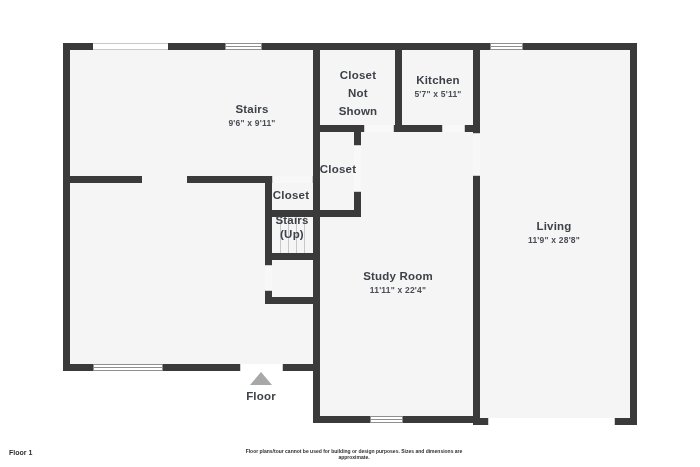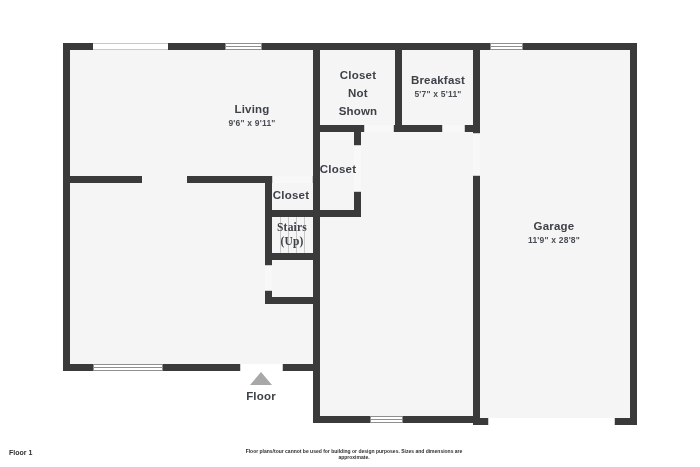--- a/index.html
+++ b/index.html
@@ -80,41 +80,45 @@
   <div class="opv" style="left:265px;top:265px;width:7px;height:26px;"></div>
   <div class="opv" style="left:354px;top:145px;width:7px;height:47px;"></div>
   <div class="opv" style="left:473px;top:133px;width:7px;height:43px;"></div>
 
   <div class="tread" style="left:280px;top:217px;height:36px;"></div>
   <div class="tread" style="left:288px;top:217px;height:36px;"></div>
   <div class="tread" style="left:296px;top:217px;height:36px;"></div>
   <div class="tread" style="left:304px;top:217px;height:36px;"></div>
 
   <div class="lbl" style="left:252px;top:103px;">
-    <div class="nm">Living</div>
+    <div class="nm">Stairs</div>
     <div class="dm">9'6" x 9'11"</div>
   </div>
   <div class="lbl" style="left:358px;top:66px;">
     <div class="nm wrap cns">Closet Not Shown</div>
   </div>
   <div class="lbl" style="left:438px;top:74px;">
-    <div class="nm">Breakfast</div>
+    <div class="nm">Kitchen</div>
     <div class="dm">5'7" x 5'11"</div>
   </div>
   <div class="lbl" style="left:338px;top:163px;">
     <div class="nm">Closet</div>
   </div>
   <div class="lbl" style="left:291px;top:189px;">
     <div class="nm">Closet</div>
   </div>
-  <div class="lbl" style="left:292px;top:220px;font-family:Liberation Serif, serif;">
+  <div class="lbl" style="left:292px;top:213px;">
     <div class="nm wrap str">Stairs (Up)</div>
   </div>
+  <div class="lbl" style="left:398px;top:270px;">
+    <div class="nm">Study Room</div>
+    <div class="dm">11'11" x 22'4"</div>
+  </div>
   <div class="lbl" style="left:554px;top:220px;">
-    <div class="nm">Garage</div>
+    <div class="nm">Living</div>
     <div class="dm">11'9" x 28'8"</div>
   </div>
 
   <div class="tri" style="left:250px;top:372px;"></div>
   <div class="lbl" style="left:261px;top:390px;">
     <div class="nm">Floor</div>
   </div>
 
   <div class="floor-tag">Floor 1</div>
   <div class="disclaimer">Floor plans/tour cannot be used for building or design purposes. Sizes and dimensions are approximate.</div>

